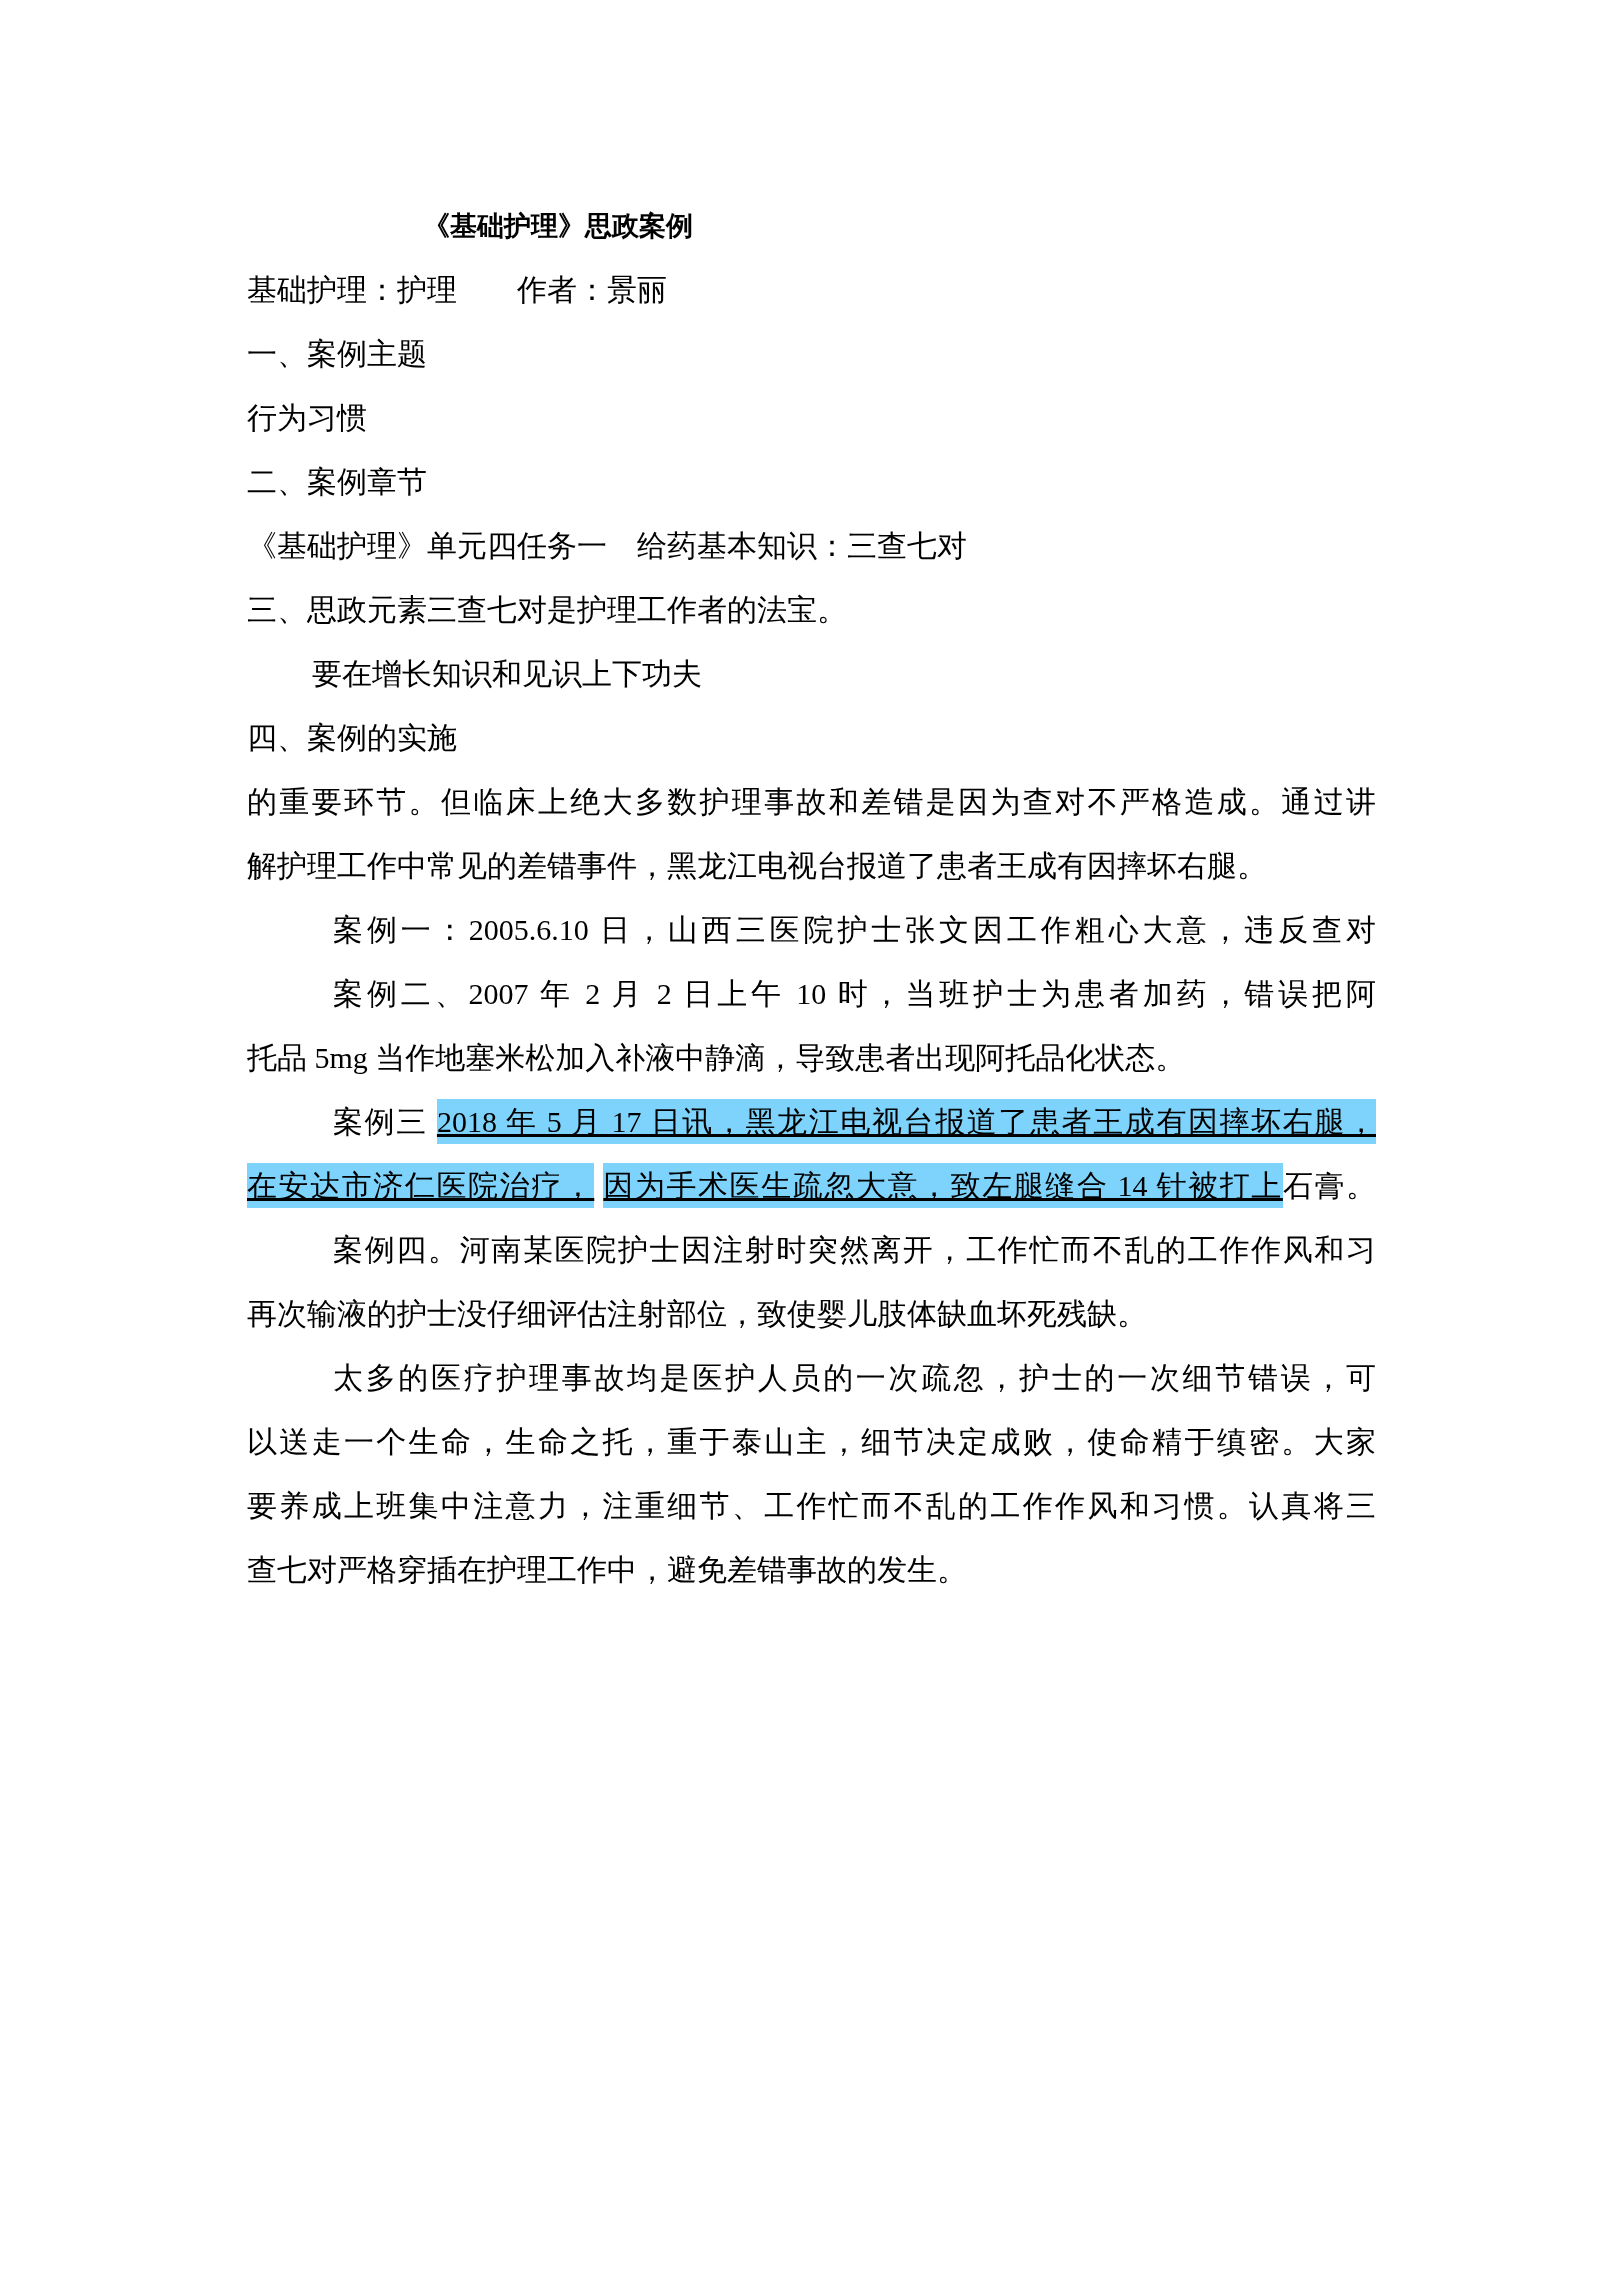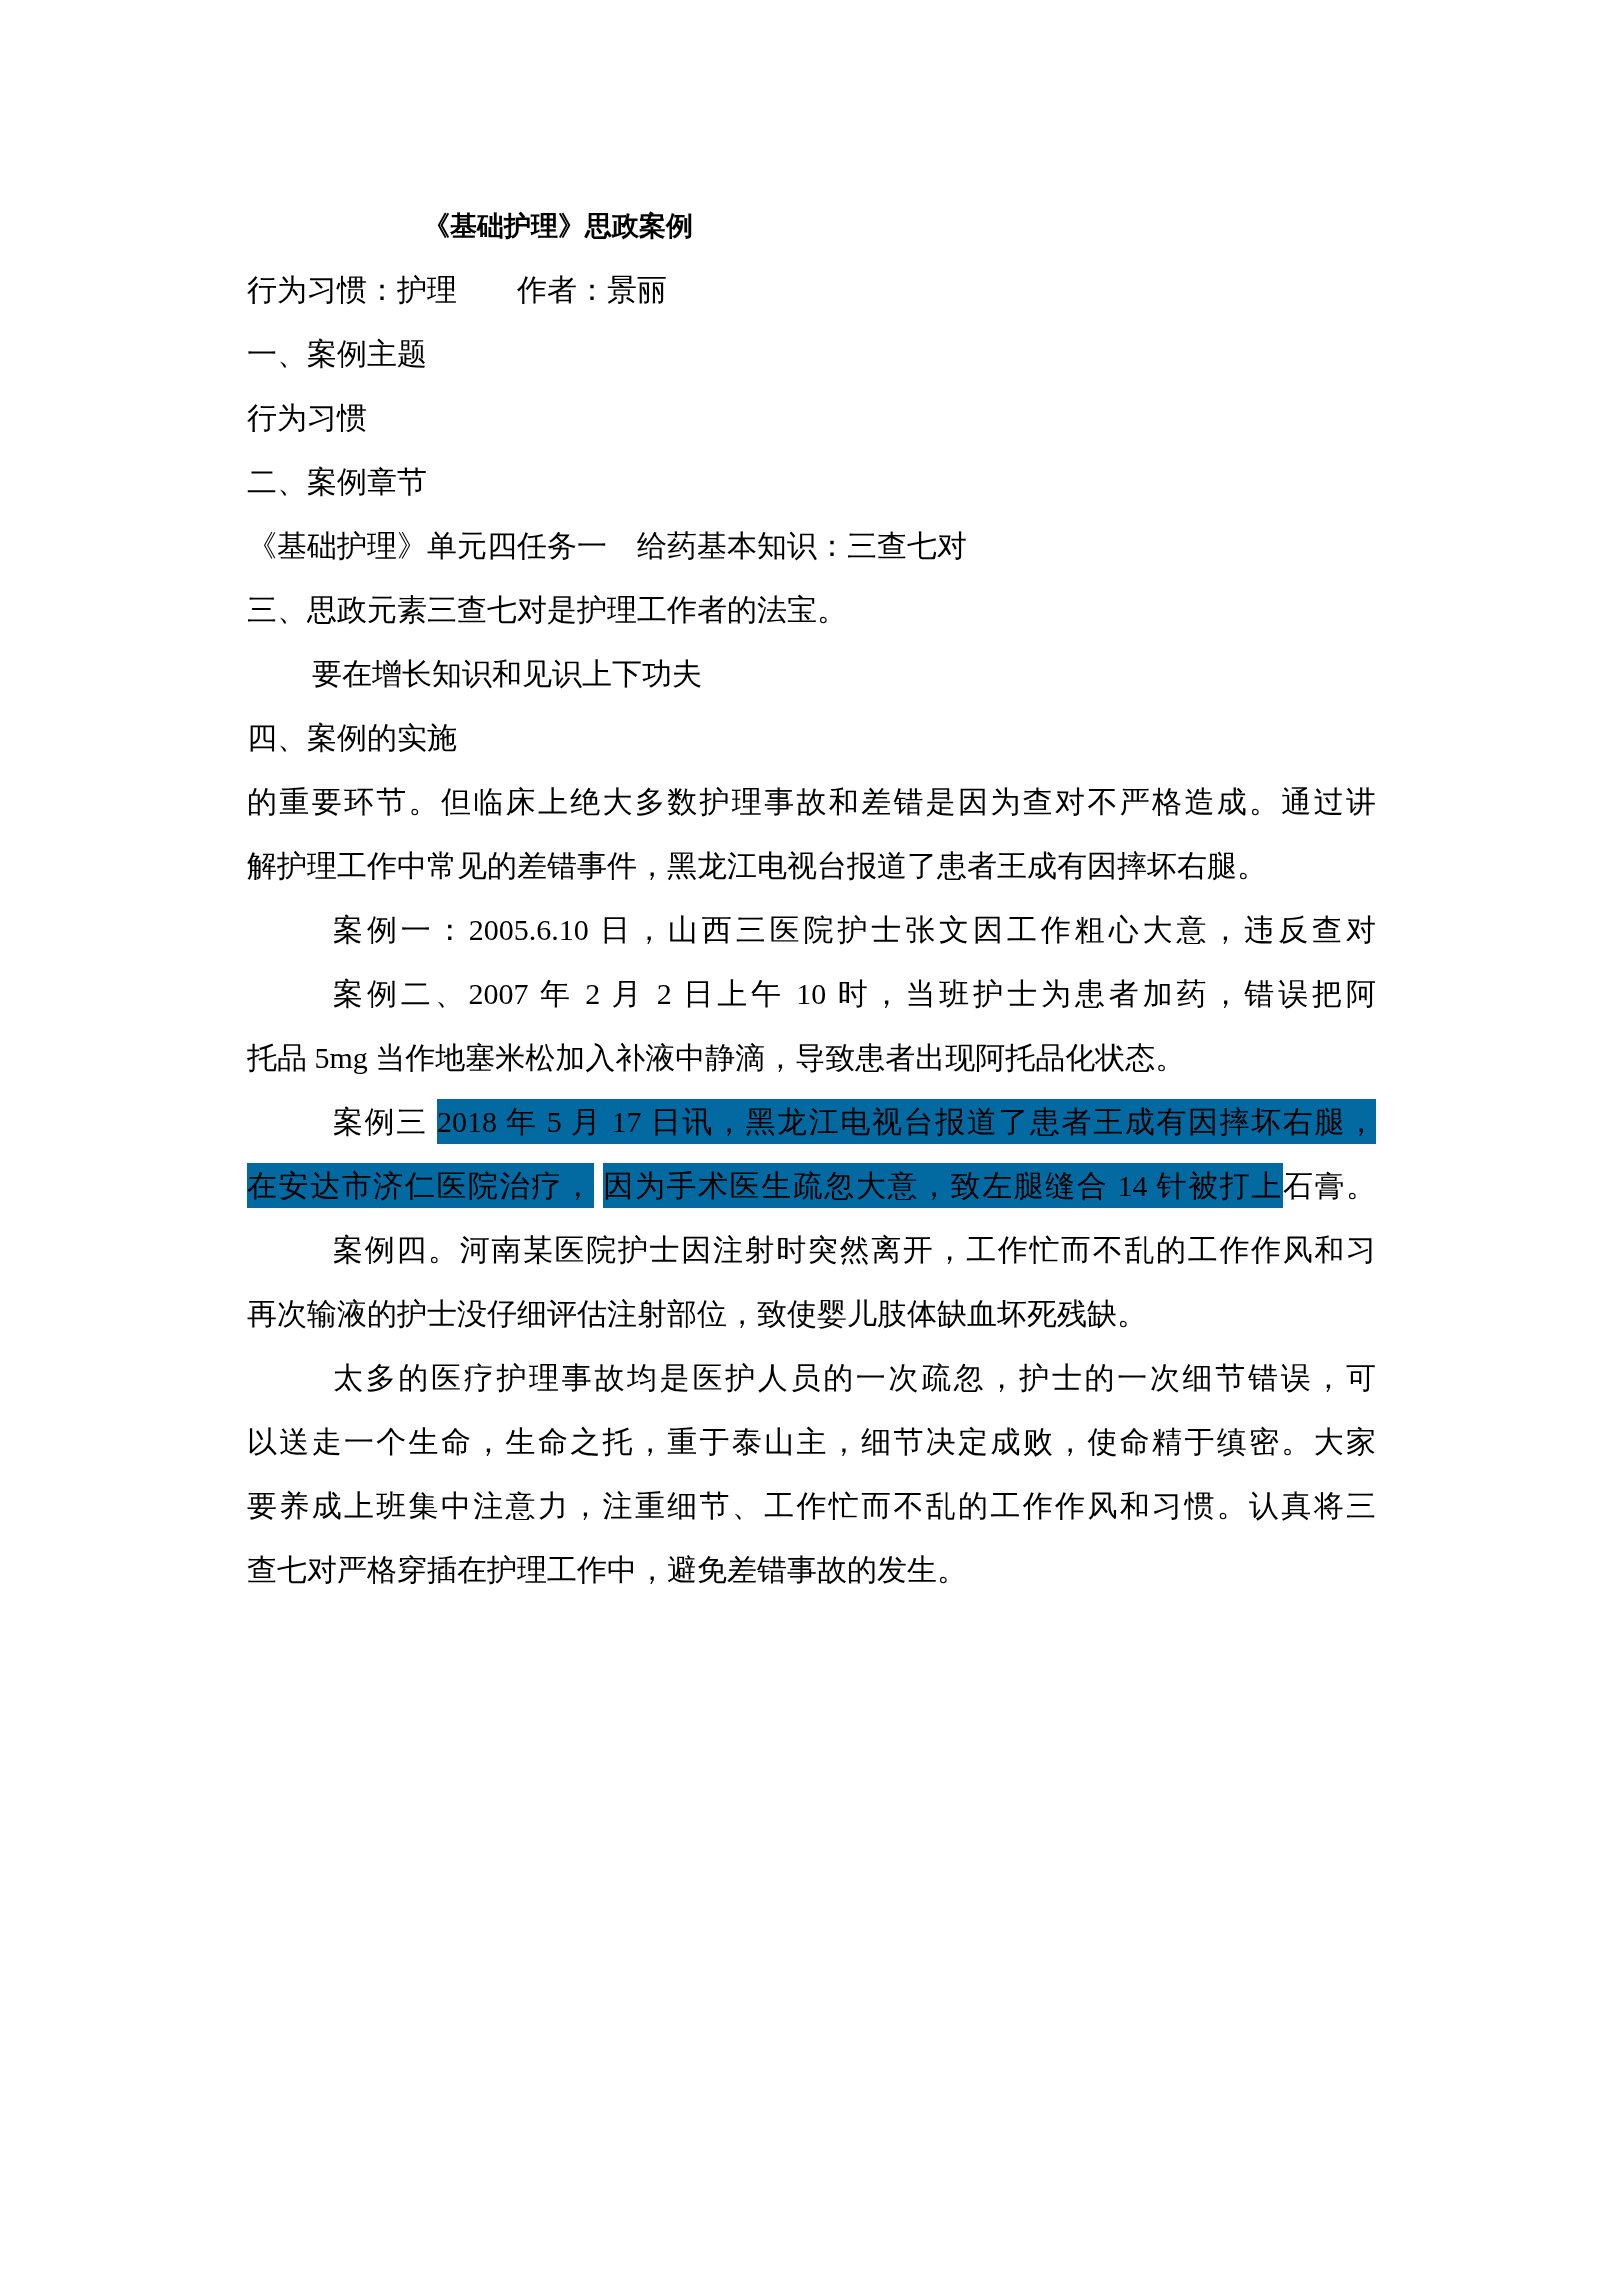--- a/index.html
+++ b/index.html
@@ -33,32 +33,33 @@
     text-align-last: justify;
   }
   .p-indent { text-indent: 86px; }
   .s-indent { text-indent: 65px; }
   .t-indent { text-indent: 176px; }
   .title {
     font-weight: bold;
     font-size: 27px;
   }
   .hl {
-    background: #0369a1;
+    background: #7dd3fc;
     padding: 5.9px 0;
+    text-decoration: underline;
   }
 </style>
 </head>
 <body>
 
 <div class="doc">
 
   <div class="line title t-indent">《基础护理》思政案例</div>
 
-  <div class="line">行为习惯：护理　　作者：景丽</div>
+  <div class="line">基础护理：护理　　作者：景丽</div>
 
   <div class="line">一、案例主题</div>
 
   <div class="line">行为习惯</div>
 
   <div class="line">二、案例章节</div>
 
   <div class="line">《基础护理》单元四任务一　给药基本知识：三查七对</div>
 
   <div class="line">三、思政元素三查七对是护理工作者的法宝。</div>

